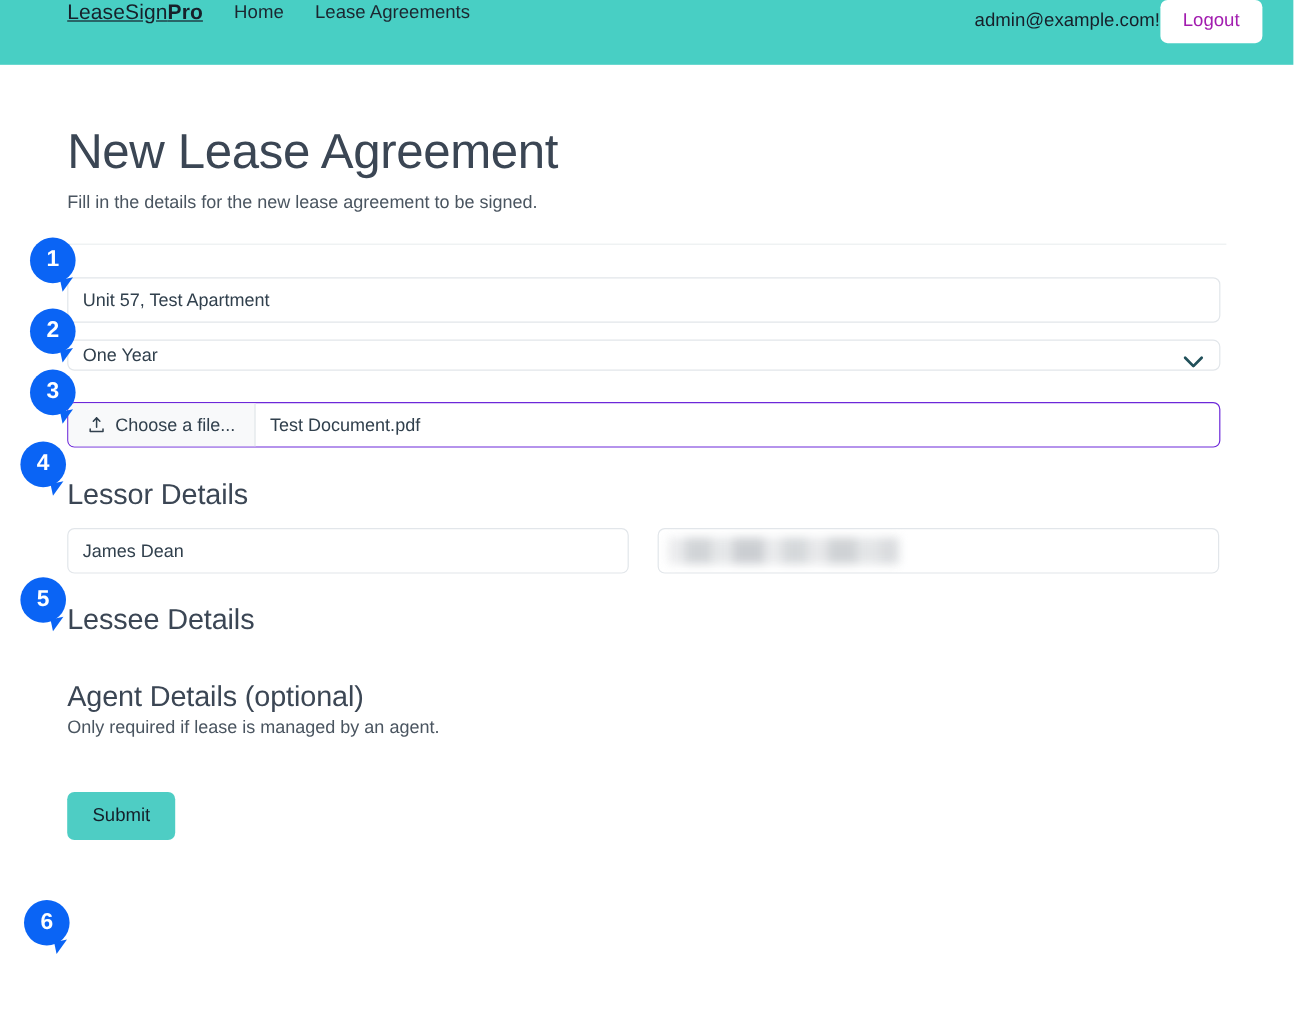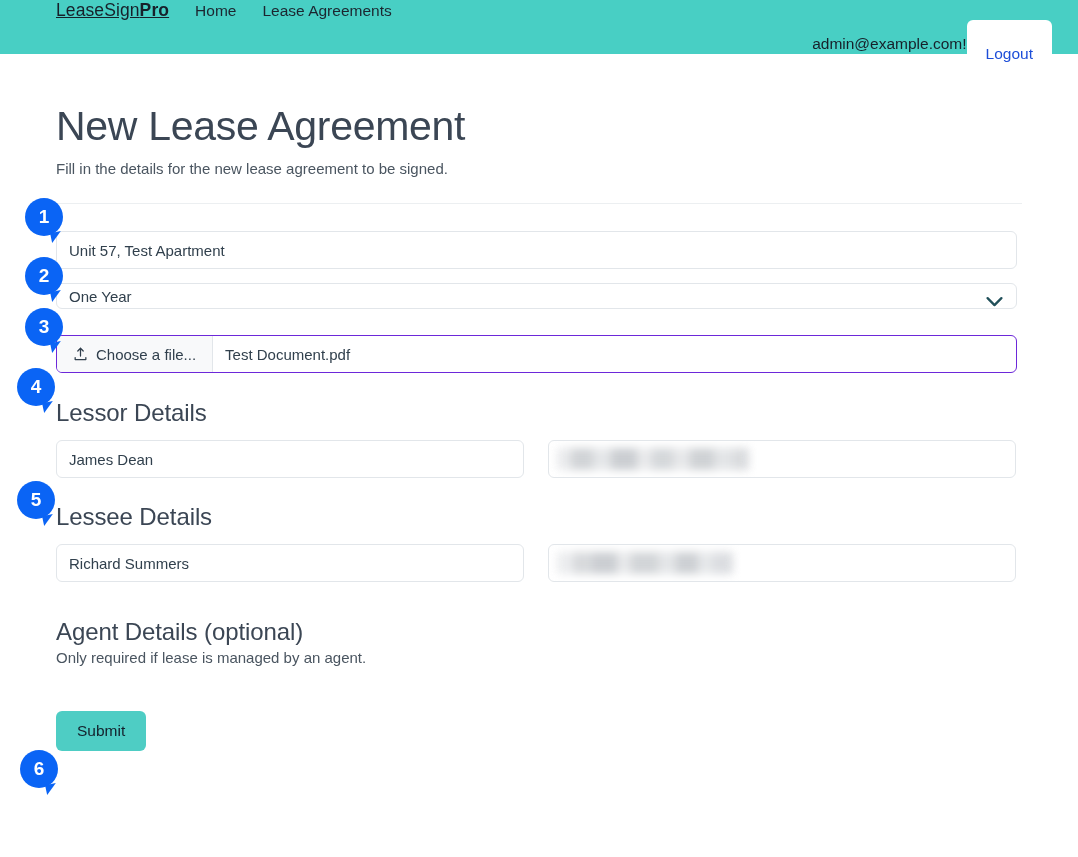--- a/index.html
+++ b/index.html
@@ -52,27 +52,26 @@
   }
   .nav-user {
     font-size: 15.5px;
     color: #17202a;
     white-space: nowrap;
   }
   .logout-btn {
     background: #ffffff;
     border: none;
     border-radius: 6px;
-    padding: 26px 19px;
+    padding: 10px 19px;
     font-size: 15.5px;
     font-family: inherit;
-    color: #1d4ed8;
+    color: #a21caf;
     cursor: pointer;
     line-height: 1;
-    margin-top: 20px;
   }
 
   
   .content {
     padding: 0 56px;
     position: relative;
   }
   .page-title {
     font-size: 41px;
     font-weight: normal;
@@ -325,36 +324,20 @@
         <span style="width:21px;background:#d3d6d9;"></span>
         <span style="width:17px;background:#e6e7e9;"></span>
         <span style="width:24px;background:#cdd0d3;"></span>
         <span style="width:19px;background:#e2e4e6;"></span>
         <span style="width:16px;background:#d8dadd;"></span>
       </div>
     </div>
   </div>
 
   <h2 class="section-heading" style="margin-top:25px;">Lessee Details</h2>
-  <div class="pair-row" style="margin-top:13px;">
-    <input class="text-input" type="text" value="Richard Summers" style="">
-    <div class="redacted-input">
-      <div class="redacted-blur">
-        <span style="width:16px;background:#ebecee;"></span>
-        <span style="width:20px;background:#d6d8db;"></span>
-        <span style="width:24px;background:#c9ccd0;"></span>
-        <span style="width:14px;background:#e7e8ea;"></span>
-        <span style="width:27px;background:#d0d3d6;"></span>
-        <span style="width:18px;background:#e3e5e7;"></span>
-        <span style="width:22px;background:#cbced2;"></span>
-        <span style="width:15px;background:#e5e7e9;"></span>
-        <span style="width:20px;background:#dadce0;"></span>
-      </div>
-    </div>
-  </div>
 
   <h2 class="section-heading" style="margin-top:36px;">Agent Details (optional)</h2>
   <p class="section-note">Only required if lease is managed by an agent.</p>
 
   <div style="margin-top:45px;">
     <button class="submit-btn">Submit</button>
   </div>
 
 </div>
 

